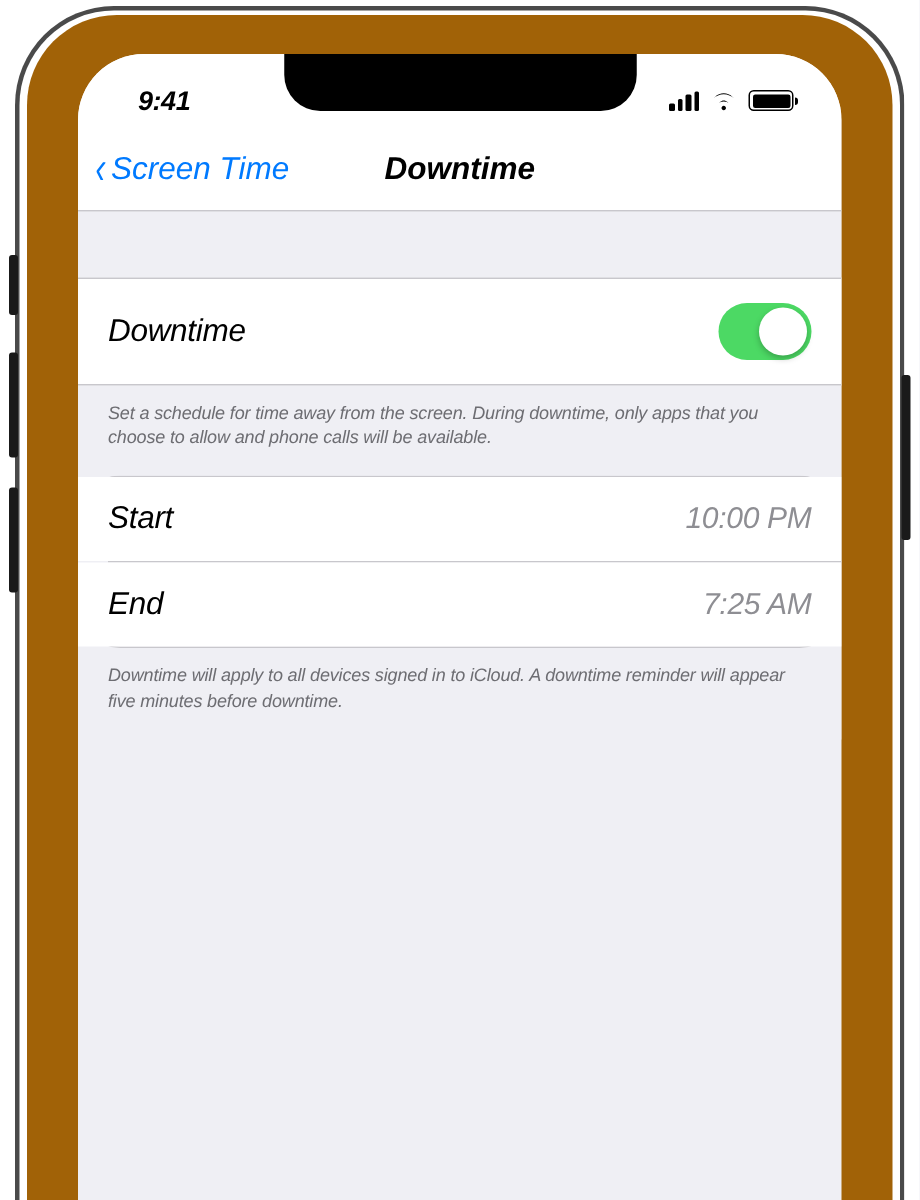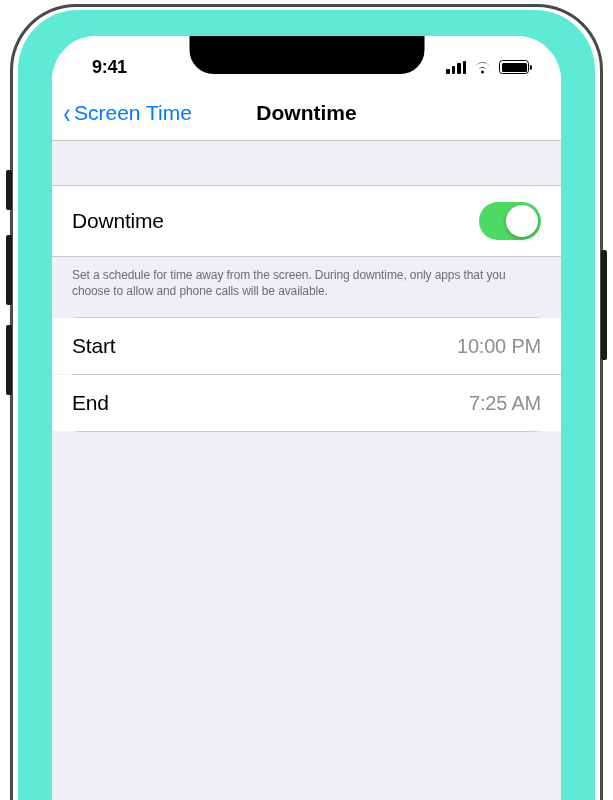--- a/index.html
+++ b/index.html
@@ -14,23 +14,24 @@
       height: 800px;
       position: relative;
       overflow: hidden;
     }
     .phone-frame {
       position: absolute;
       top: 10px;
       left: 18px;
       right: 18px;
       bottom: 0;
-      background: #5eead4;
+      background: #a16207;
       border-radius: 60px 60px 0 0;
       padding: 28px;
+      font-style: italic;
     }
     .phone-outer {
       position: absolute;
       top: 4px;
       left: 10px;
       right: 10px;
       bottom: 0;
       border: 3px solid #4a4a4a;
       border-bottom: none;
       border-radius: 66px 66px 0 0;
@@ -283,17 +284,18 @@
         <div class="cell">
           <span class="cell-label">Start</span>
           <span class="cell-value">10:00 PM</span>
         </div>
         <div class="cell-sep"></div>
         <div class="cell">
           <span class="cell-label">End</span>
           <span class="cell-value">7:25 AM</span>
         </div>
       </div>
+      <div class="footer-text">Downtime will apply to all devices signed in to iCloud. A downtime reminder will appear five minutes before downtime.</div>
 
     </div>
 
   </div>
 </div>
 
 </body></html>

